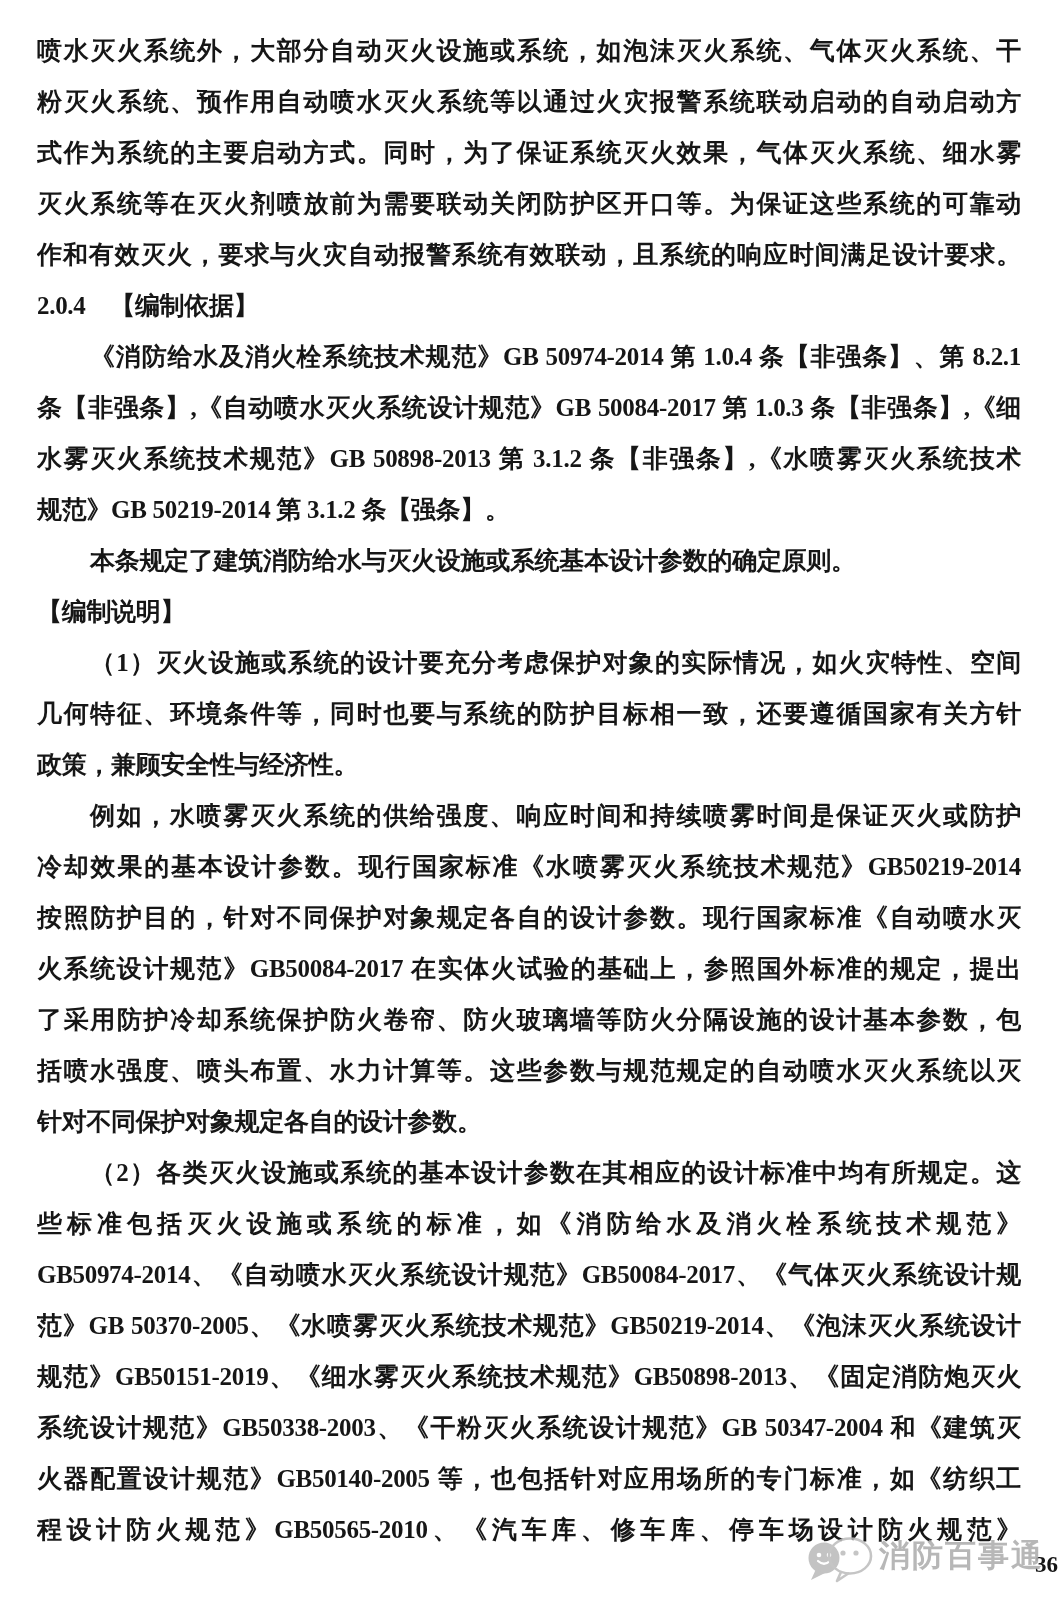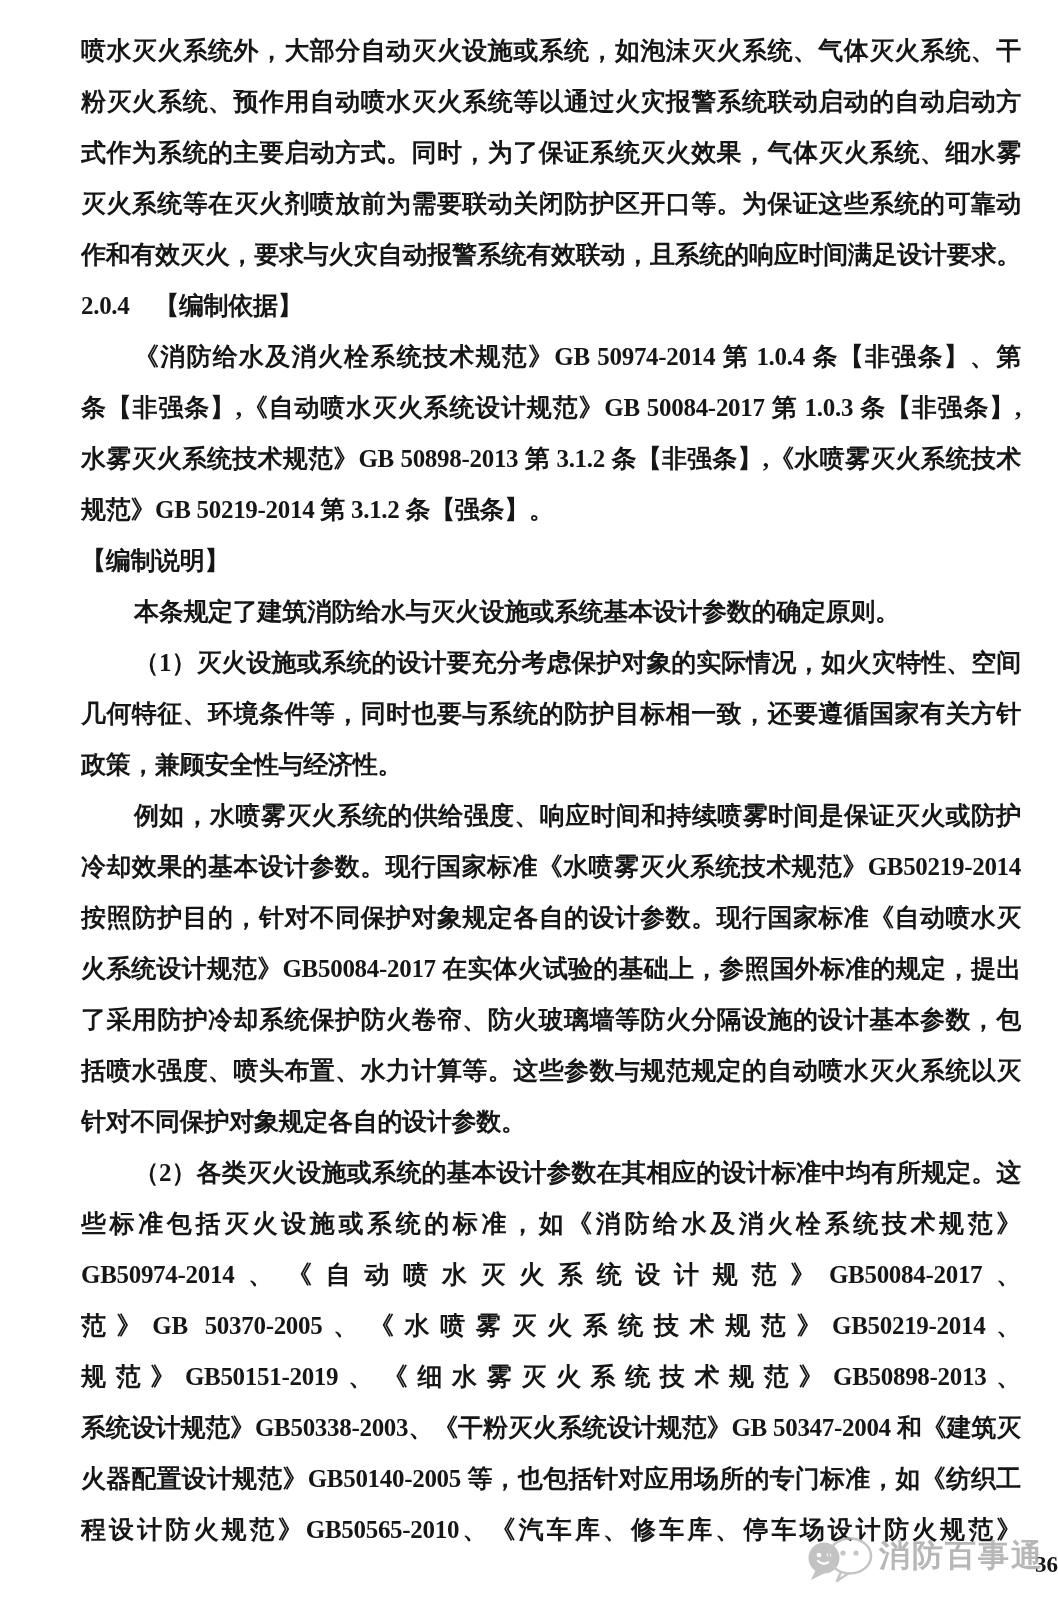--- a/index.html
+++ b/index.html
@@ -11,21 +11,20 @@
     height: 1600px;
     background: #ffffff;
     overflow: hidden;
     position: relative;
     font-family: "Liberation Serif", "DejaVu Serif", serif;
   }
   .page {
     position: absolute;
     inset: 0;
     background: #ffffff;
-    margin-left: 44px;
   }
   .doc {
     position: absolute;
     left: 37px;
     right: 37px;
     top: 25px;
     color: #161616;
     font-weight: bold;
     font-size: 25px;
     letter-spacing: -0.3px;
@@ -89,22 +88,22 @@
     <div class="line">喷水灭火系统外，大部分自动灭火设施或系统，如泡沫灭火系统、气体灭火系统、干</div>
     <div class="line">粉灭火系统、预作用自动喷水灭火系统等以通过火灾报警系统联动启动的自动启动方</div>
     <div class="line">式作为系统的主要启动方式。同时，为了保证系统灭火效果，气体灭火系统、细水雾</div>
     <div class="line">灭火系统等在灭火剂喷放前为需要联动关闭防护区开口等。为保证这些系统的可靠动</div>
     <div class="line">作和有效灭火，要求与火灾自动报警系统有效联动，且系统的响应时间满足设计要求。</div>
     <div class="line heading">2.0.4　【编制依据】</div>
     <div class="line indent">《消防给水及消火栓系统技术规范》GB 50974-2014 第 1.0.4 条【非强条】、第 8.2.1</div>
     <div class="line">条【非强条】,《自动喷水灭火系统设计规范》GB 50084-2017 第 1.0.3 条【非强条】,《细</div>
     <div class="line">水雾灭火系统技术规范》GB 50898-2013 第 3.1.2 条【非强条】,《水喷雾灭火系统技术</div>
     <div class="line left">规范》GB 50219-2014 第 3.1.2 条【强条】。</div>
+    <div class="line left indent">本条规定了建筑消防给水与灭火设施或系统基本设计参数的确定原则。</div>
     <div class="line heading">【编制说明】</div>
-    <div class="line left indent">本条规定了建筑消防给水与灭火设施或系统基本设计参数的确定原则。</div>
     <div class="line indent">（1）灭火设施或系统的设计要充分考虑保护对象的实际情况，如火灾特性、空间</div>
     <div class="line">几何特征、环境条件等，同时也要与系统的防护目标相一致，还要遵循国家有关方针</div>
     <div class="line left">政策，兼顾安全性与经济性。</div>
     <div class="line indent">例如，水喷雾灭火系统的供给强度、响应时间和持续喷雾时间是保证灭火或防护</div>
     <div class="line">冷却效果的基本设计参数。现行国家标准《水喷雾灭火系统技术规范》GB50219-2014</div>
     <div class="line">按照防护目的，针对不同保护对象规定各自的设计参数。现行国家标准《自动喷水灭</div>
     <div class="line">火系统设计规范》GB50084-2017 在实体火试验的基础上，参照国外标准的规定，提出</div>
     <div class="line">了采用防护冷却系统保护防火卷帘、防火玻璃墙等防火分隔设施的设计基本参数，包</div>
     <div class="line">括喷水强度、喷头布置、水力计算等。这些参数与规范规定的自动喷水灭火系统以灭</div>
     <div class="line left">针对不同保护对象规定各自的设计参数。</div>

